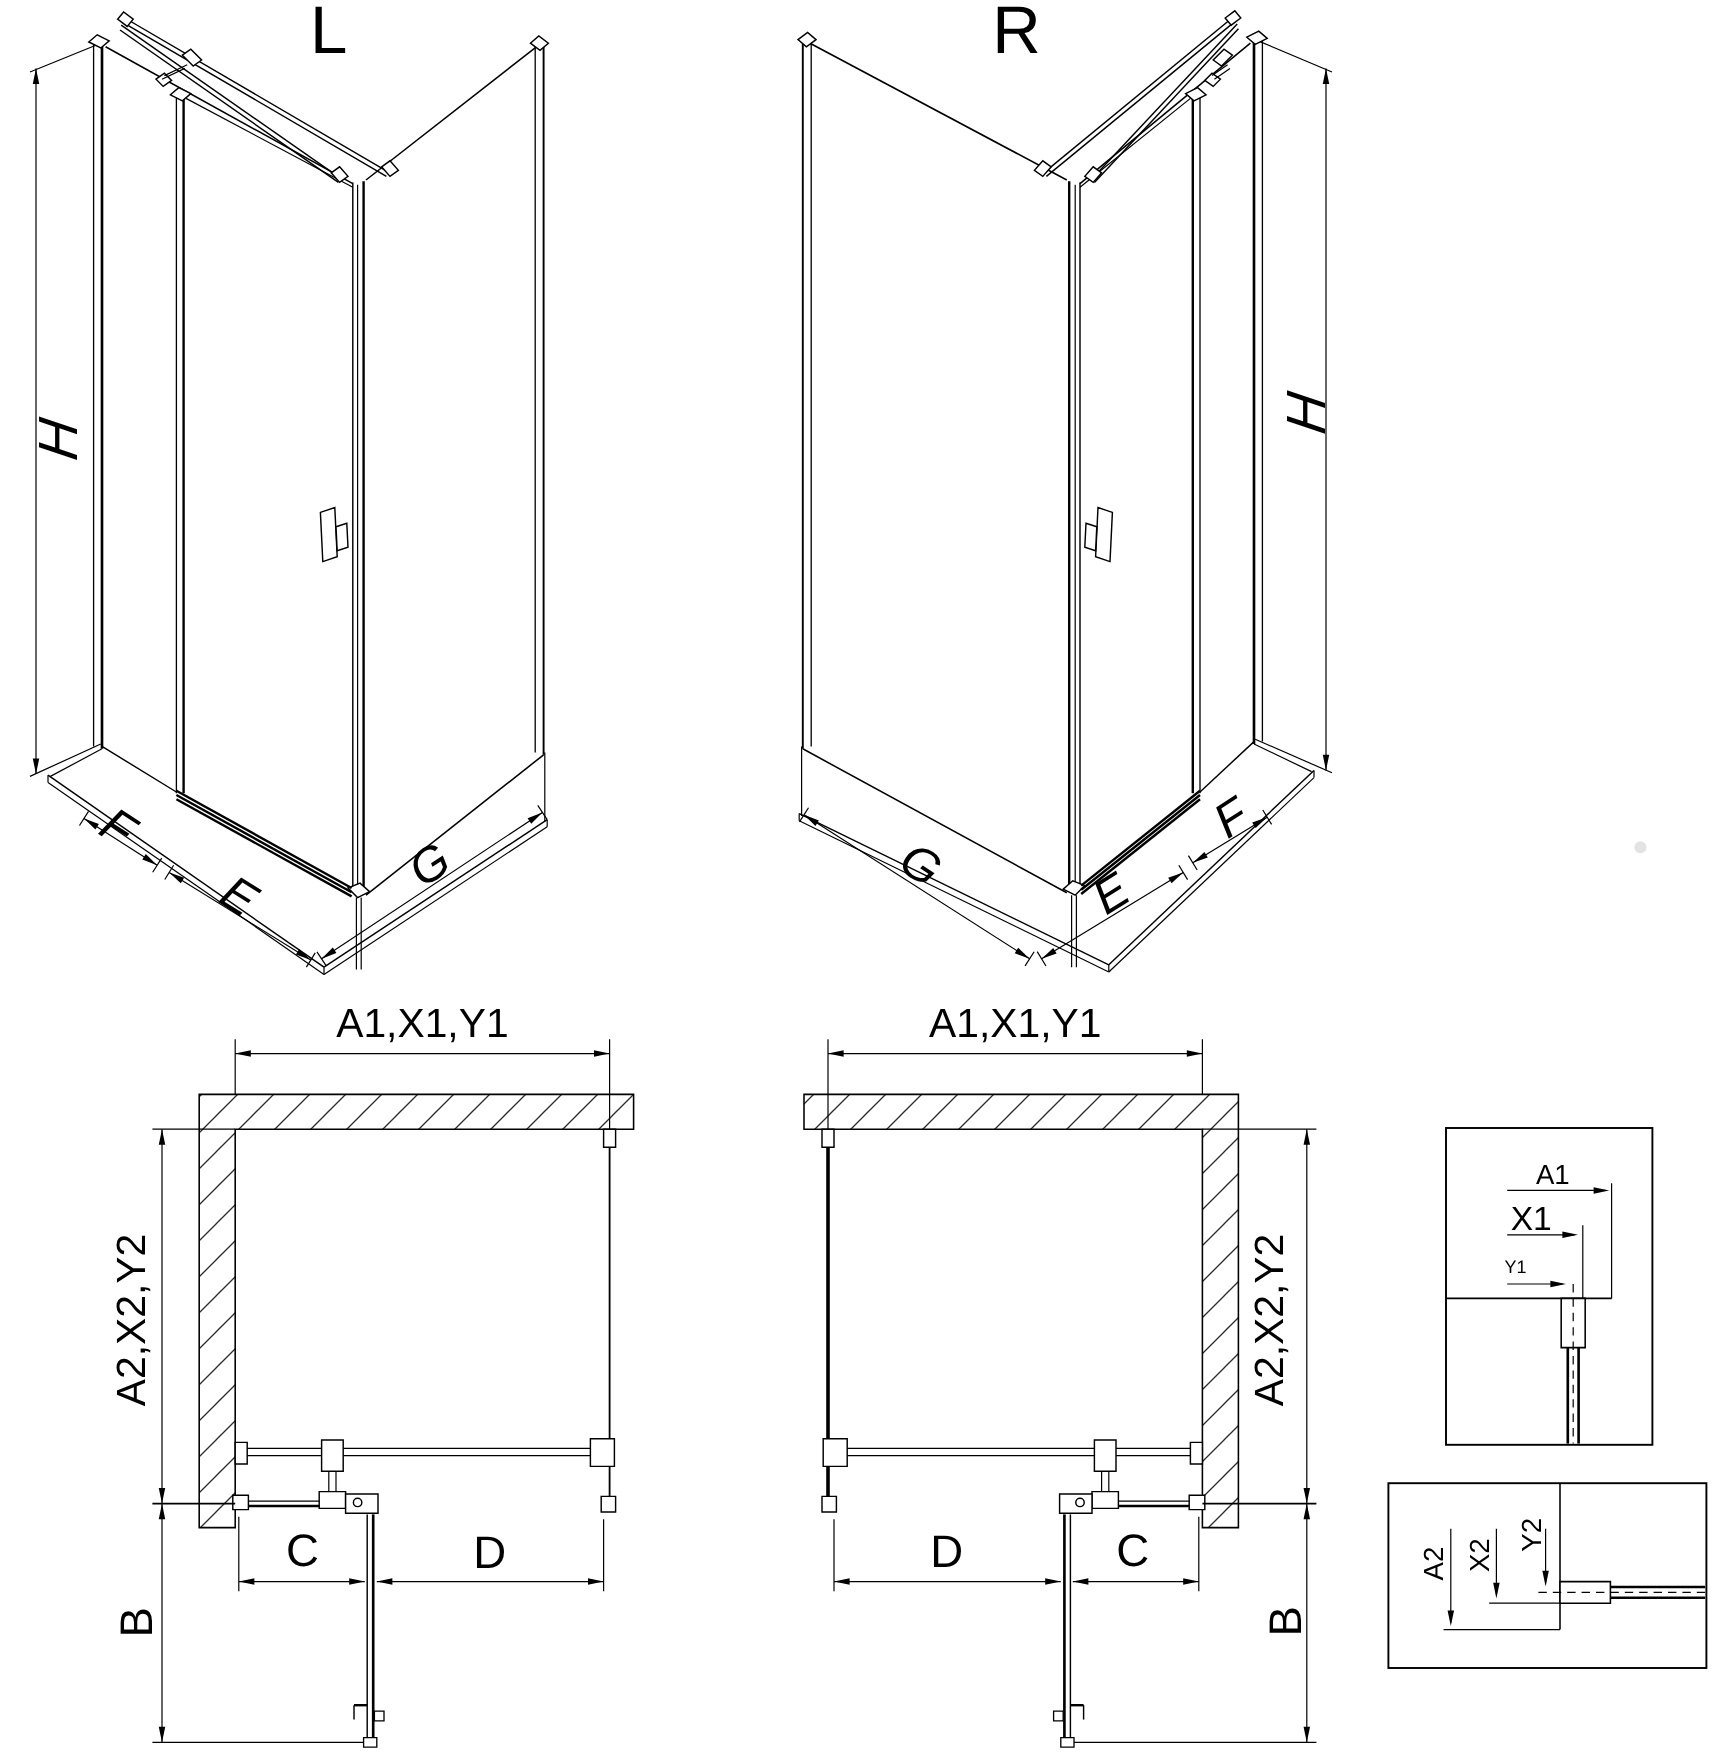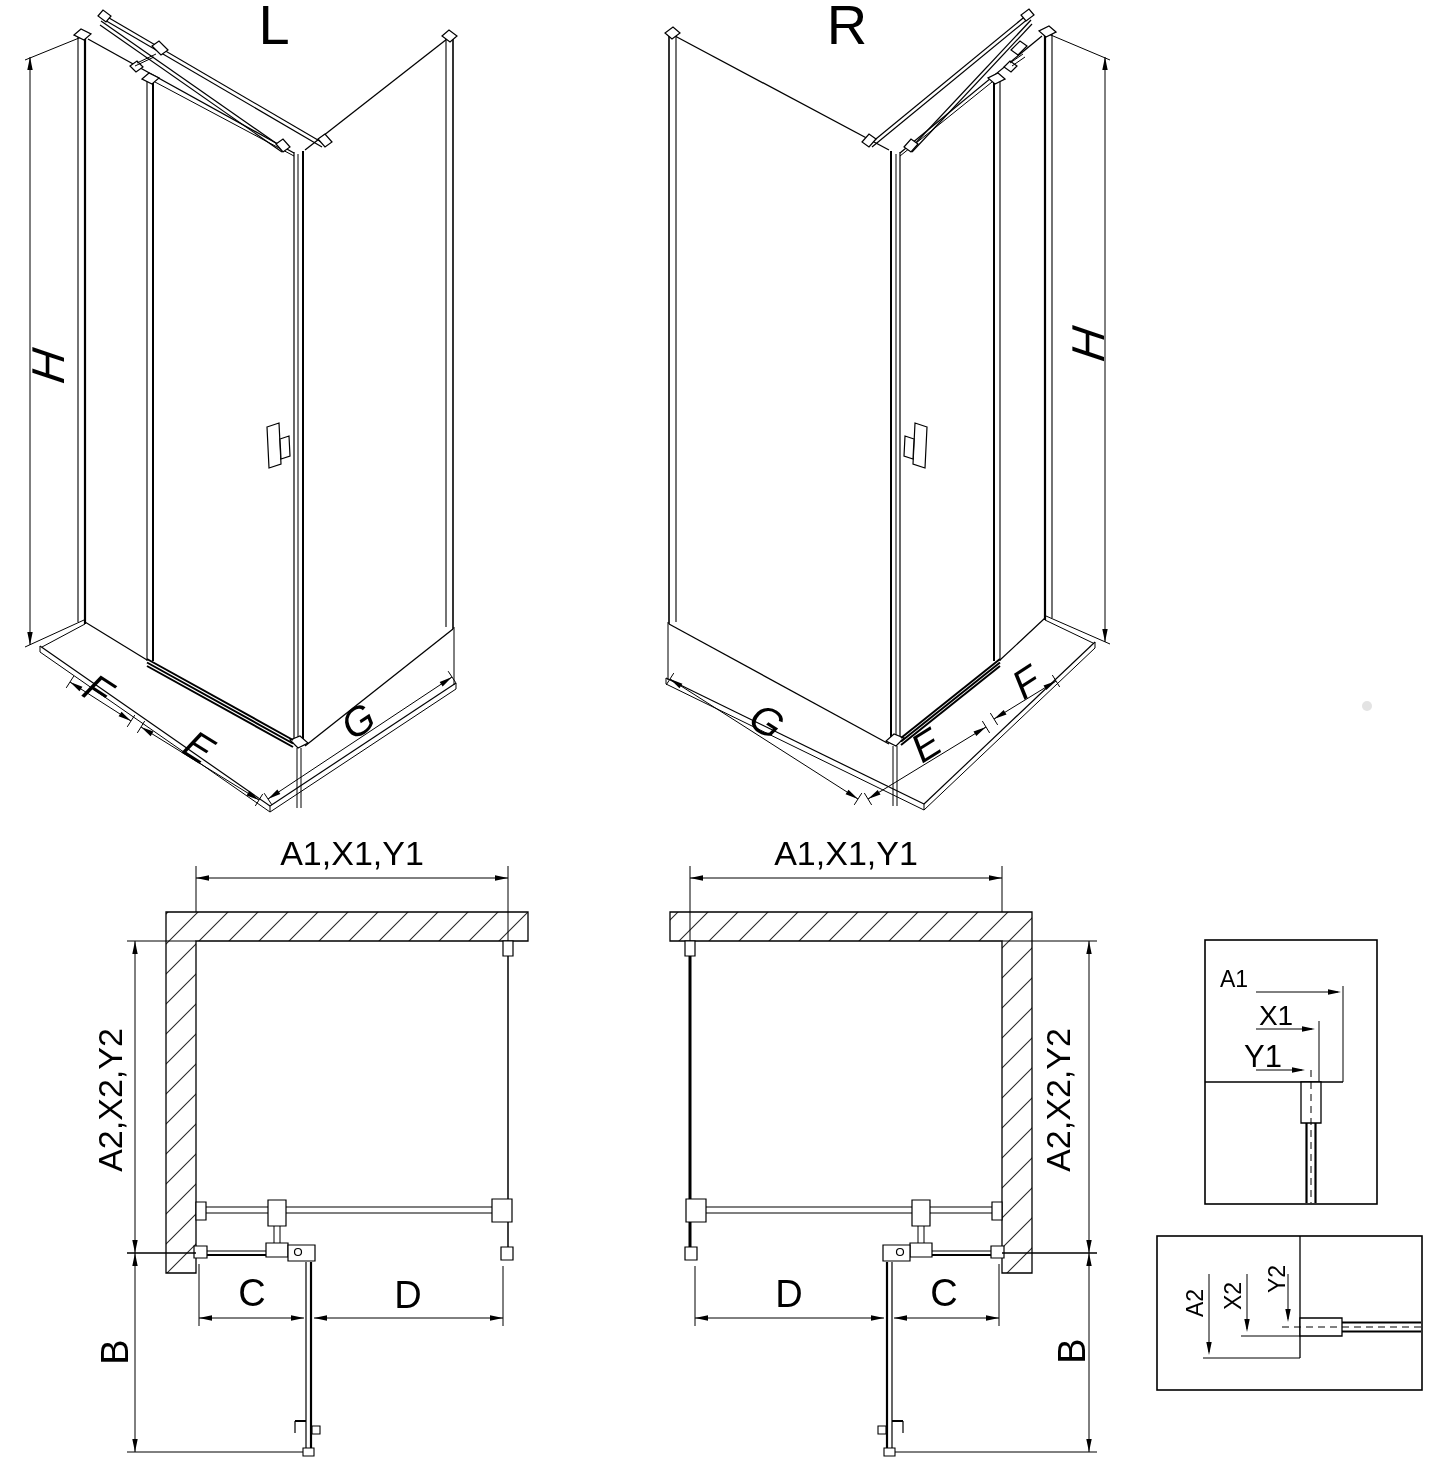--- a/index.html
+++ b/index.html
@@ -307,19 +307,19 @@
   <div class="lbl" style="left:252px;top:1293px;font-size:38px">C</div>
   <div class="lbl" style="left:408px;top:1295px;font-size:38px">D</div>
   <div class="lbl r90" style="left:115px;top:1352px;font-size:38px">B</div>
 
   <div class="lbl" style="left:846px;top:853px;font-size:34px">A1,X1,Y1</div>
   <div class="lbl r90" style="left:1058px;top:1100px;font-size:34px">A2,X2,Y2</div>
   <div class="lbl" style="left:789px;top:1294px;font-size:38px">D</div>
   <div class="lbl" style="left:944px;top:1293px;font-size:38px">C</div>
   <div class="lbl r90" style="left:1072px;top:1351px;font-size:38px">B</div>
 
-  <div class="lbl" style="left:1234px;top:979px;font-size:23px">A1</div>
+  <div class="lbl" style="left:1294px;top:979px;font-size:23px">A1</div>
   <div class="lbl" style="left:1276px;top:1016px;font-size:28px">X1</div>
-  <div class="lbl" style="left:1263px;top:1056px;font-size:31px">Y1</div>
+  <div class="lbl" style="left:1263px;top:1056px;font-size:15px">Y1</div>
   <div class="lbl r90" style="left:1195px;top:1303px;font-size:23px">A2</div>
   <div class="lbl r90" style="left:1233px;top:1296px;font-size:23px">X2</div>
   <div class="lbl r90" style="left:1277px;top:1279px;font-size:23px">Y2</div>
 </div>
 
 </body></html>

